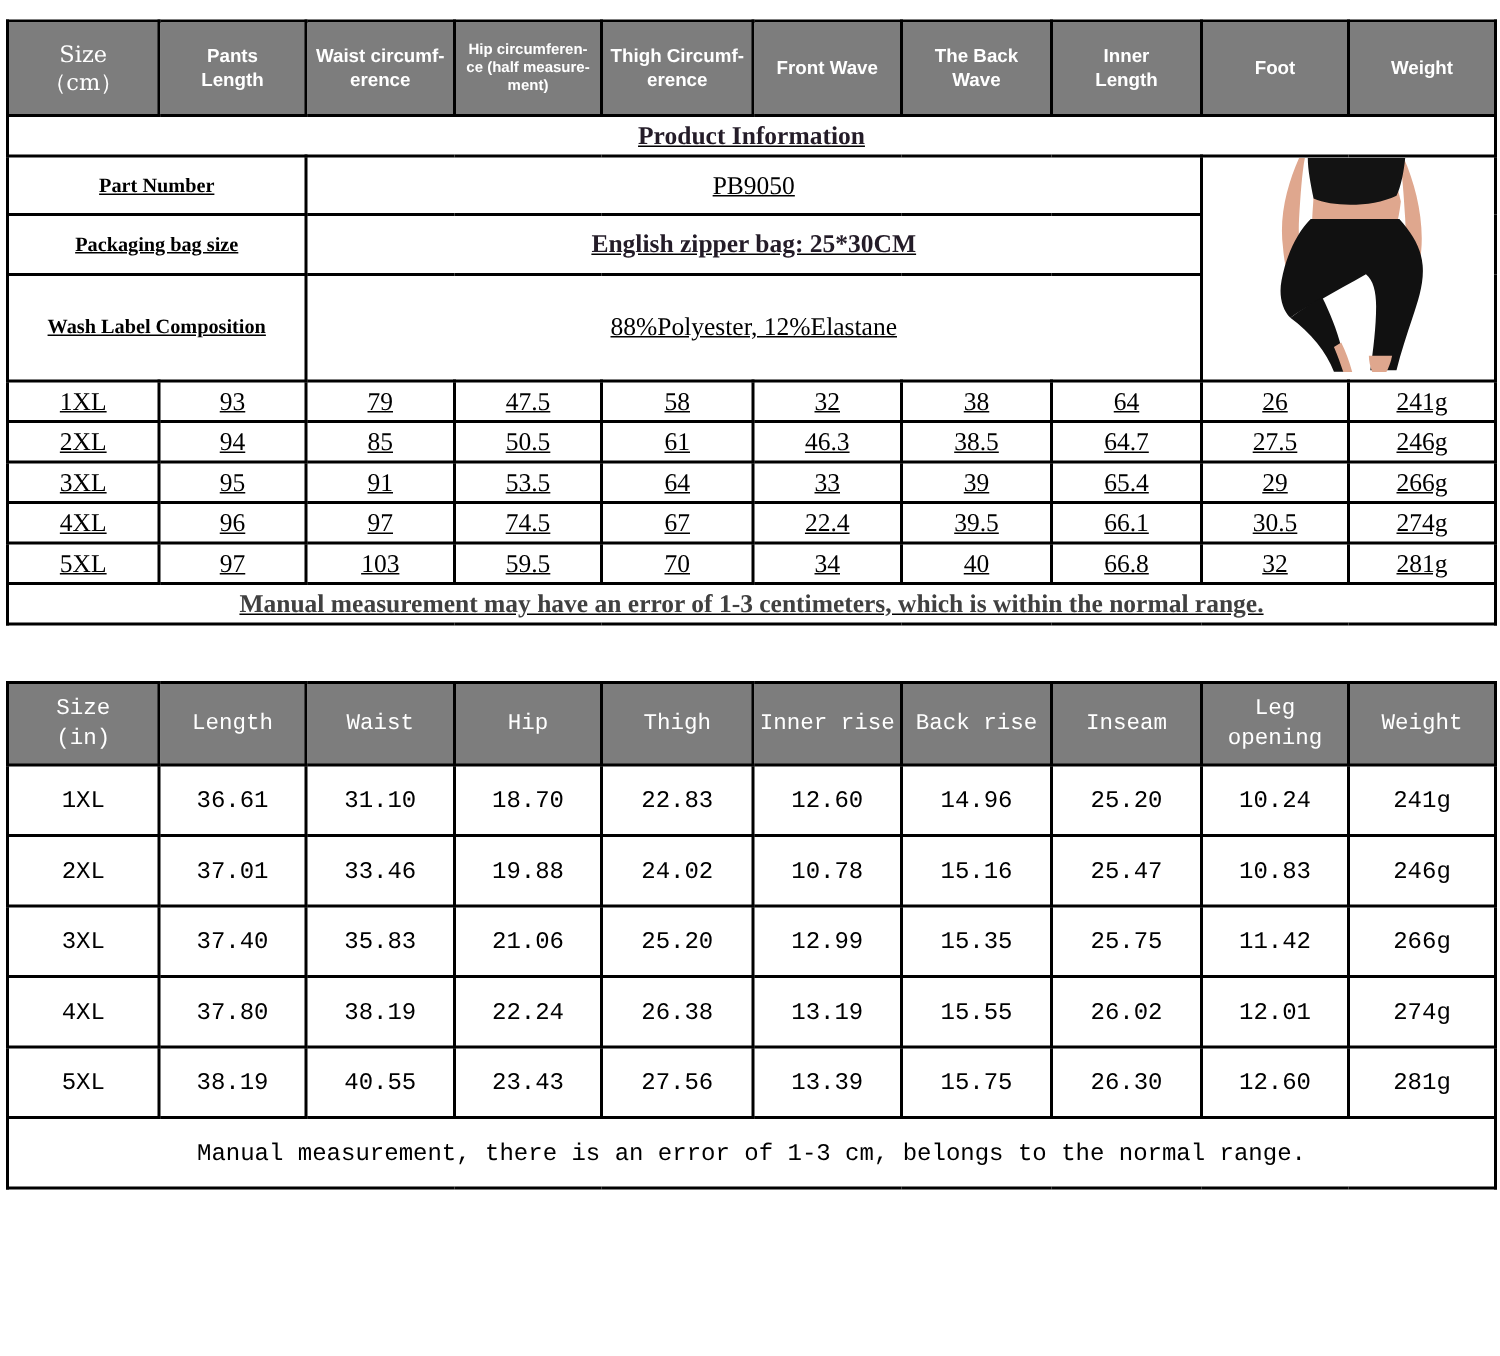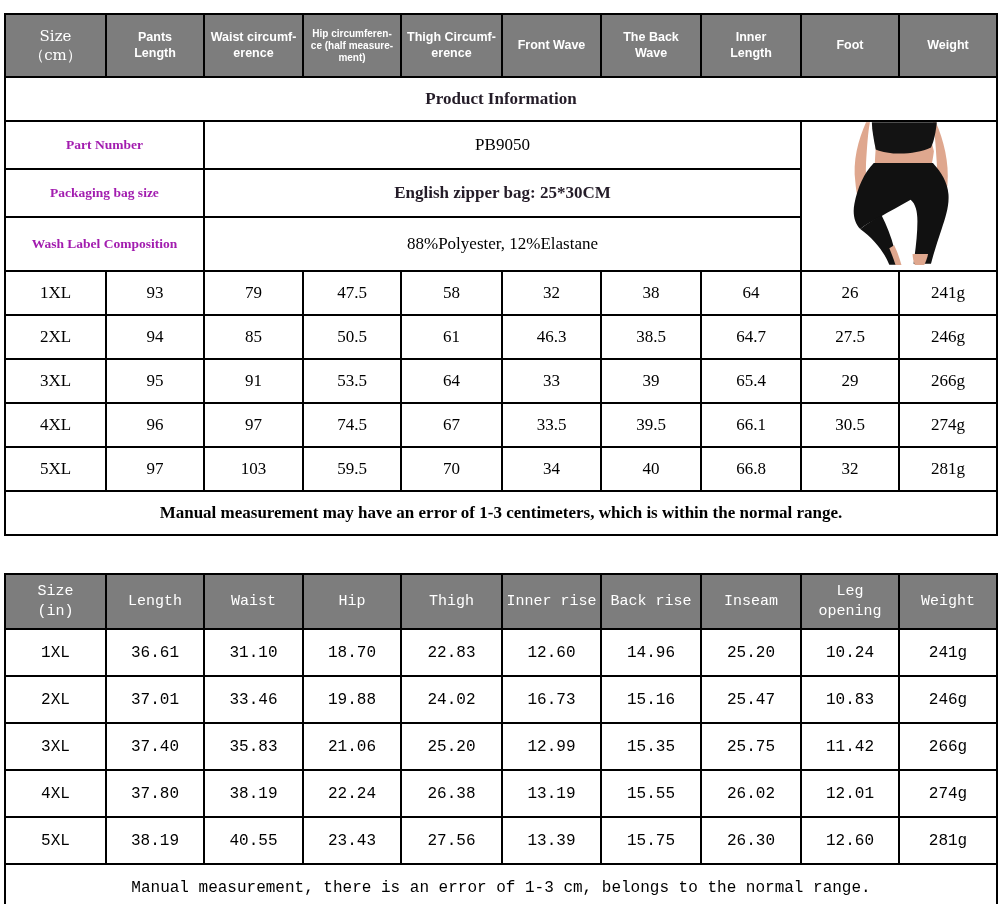--- a/index.html
+++ b/index.html
@@ -9,38 +9,38 @@
   }
   .sheet{position:relative;width:1000px;height:904px;background:#fff;overflow:hidden;}
   table{border-collapse:collapse;table-layout:fixed;width:992px;margin-left:4px;}
   td,th{border:2px solid #000;text-align:center;vertical-align:middle;padding:0 2px;overflow:hidden;}
   .t1{margin-top:13px;}
   .t2{margin-top:37px;}
   
   .r-title{height:47px;}
   .r-title td{font-weight:bold;font-size:13.5px;color:#241c28;}
   .r-info{height:48px;}
-  .r-info .lbl{font-weight:bold;font-size:13.5px;color:#a21caf;}
+  .r-info .lbl{font-weight:bold;font-size:13.5px;color:#000000;}
   .val-part{font-family:"Liberation Serif",serif;font-size:22px;}
   .val-bag{font-weight:bold;font-size:15px;color:#241c28;border-radius:20px;}
   .val-comp{font-family:"Liberation Serif",serif;font-size:20px;}
   .photo-cell{background:#fff;padding:0;}
   
   .t1 thead tr{height:63px;}
   .t1 thead th{
     background:#7d7d7d;color:#fff;font-size:12.5px;font-weight:bold;
     line-height:1.25;white-space:pre-line;
   }
   .t1 thead th:first-child{font-family:"DejaVu Serif",serif;font-weight:normal;font-size:15px;}
   .t1 thead th:nth-child(4){font-size:10px;line-height:1.2;}
   
-  .t1 tbody tr{height:44px;}
+  .t1 tbody tr{height:27px;text-decoration:underline;}
   .t1 tbody td{font-family:"Liberation Serif",serif;font-size:17px;}
   .r-note1{height:43px;}
-  .r-note1 td{font-weight:bold;font-size:13.5px;color:#000000;}
+  .r-note1 td{font-weight:bold;font-size:13.5px;color:#404040;}
   
   .t2 thead tr{height:55px;}
   .t2 thead th{
     background:#7d7d7d;color:#fff;font-family:"Liberation Mono",monospace;
     font-weight:normal;font-size:15px;line-height:1.3;white-space:pre-line;
   }
   .t2 tbody tr{height:47px;}
   .t2 tbody td{font-family:"Liberation Mono",monospace;font-size:16px;}
   .r-note2{height:49px;}
   .r-note2 td{font-family:"Liberation Mono",monospace;font-size:17px;}
@@ -155,21 +155,21 @@
           <td>65.4</td>
           <td>29</td>
           <td>266g</td>
         </tr>
         <tr>
           <td>4XL</td>
           <td>96</td>
           <td>97</td>
           <td>74.5</td>
           <td>67</td>
-          <td>33.5</td>
+          <td>22.4</td>
           <td>39.5</td>
           <td>66.1</td>
           <td>30.5</td>
           <td>274g</td>
         </tr>
         <tr>
           <td>5XL</td>
           <td>97</td>
           <td>103</td>
           <td>59.5</td>
@@ -229,21 +229,21 @@
           <td>25.20</td>
           <td>10.24</td>
           <td>241g</td>
         </tr>
         <tr>
           <td>2XL</td>
           <td>37.01</td>
           <td>33.46</td>
           <td>19.88</td>
           <td>24.02</td>
-          <td>16.73</td>
+          <td>10.78</td>
           <td>15.16</td>
           <td>25.47</td>
           <td>10.83</td>
           <td>246g</td>
         </tr>
         <tr>
           <td>3XL</td>
           <td>37.40</td>
           <td>35.83</td>
           <td>21.06</td>

